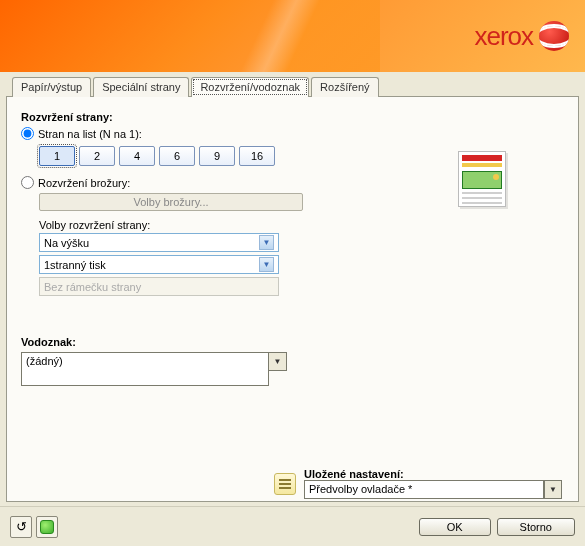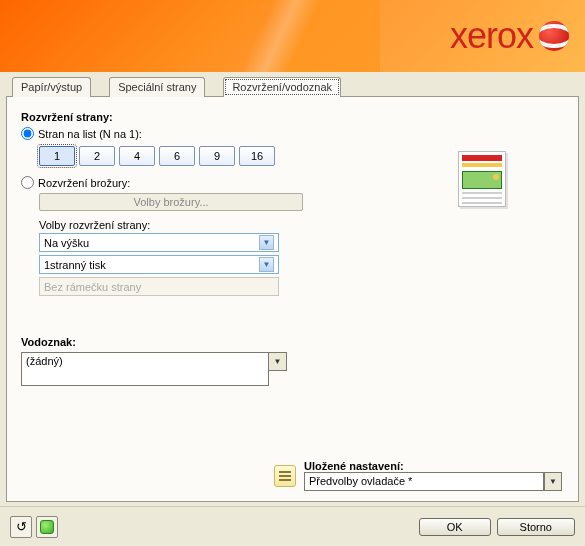--- a/index.html
+++ b/index.html
@@ -23,21 +23,21 @@
     padding-right: 16px;
   }
   .header::before {
     content: '';
     position: absolute;
     top: 0; bottom: 0; left: 180px;
     width: 200px;
     background: linear-gradient(115deg, transparent 40%, rgba(255,255,255,0.25) 50%, rgba(255,150,30,0.7) 60%);
   }
   .logo-text {
-    font-size: 36px;
+    font-size: 26px;
     font-weight: 500;
     color: #d0241b;
     letter-spacing: -1px;
     margin-right: 6px;
   }
   .logo-ball {
     width: 30px; height: 30px;
     border-radius: 50%;
     background: radial-gradient(circle at 35% 35%, #ff5a4d, #d0241b 70%);
     position: relative;
@@ -54,21 +54,21 @@
   .logo-ball::after  { width: 34px; height: 18px; left: -4px; bottom: 3px; }
 
   .content {
     position: absolute;
     top: 76px; left: 6px; right: 6px; bottom: 44px;
     display: flex;
     flex-direction: column;
   }
   .tabstrip {
     display: flex;
-    gap: 18px;
+    gap: 2px;
     padding-left: 6px;
     position: relative;
     z-index: 2;
     align-items: flex-end;
   }
   .tab {
     background: #f7f5ee;
     border: 1px solid #9a9a8c;
     border-bottom: none;
     border-radius: 3px 3px 0 0;
@@ -177,21 +177,21 @@
     padding: 3px;
   }
   .preview-mini .bar { height: 6px; background:#d62424; margin-bottom:2px;}
   .preview-mini .bar2{ height:4px; background:#f2c94c; margin-bottom:4px;}
   .preview-mini .pic { height:18px; background:#8fd06d; border:1px solid #237b23; position:relative;}
   .preview-mini .pic::after{ content:''; position:absolute; right:2px; top:2px; width:6px; height:6px; background:#f2c94c; border-radius:50%;}
   .preview-mini .line { height:2px; background:#cfcfcf; margin-top:3px;}
 
   .saved-settings {
     position: absolute;
-    right: 16px; bottom: 10px;
+    right: 16px; bottom: 2px;
     display: flex; align-items: center; gap: 8px;
   }
   .saved-icon {
     width: 22px; height: 22px;
     border: 1px solid #c8b860;
     border-radius: 3px;
     background: linear-gradient(#fff8d6,#f5e8a0);
     display: inline-flex; flex-direction: column; justify-content: center; align-items: center; gap: 2px;
   }
   .saved-icon span { display:block; width:12px; height:2px; background:#8a7a30;}
@@ -249,20 +249,21 @@
 <div class="header">
   <span class="logo-text">xerox</span>
   <span class="logo-ball"></span>
 </div>
 
 <div class="content">
   <div class="tabstrip">
     <div class="tab">Papír/výstup</div>
     <div class="tab">Speciální strany</div>
     <div class="tab active">Rozvržení/vodoznak</div>
+    <div class="tab">Rozšířený</div>
   </div>
 
   <div class="panel">
 
     <div class="section-title">Rozvržení strany:</div>
 
     <label class="radio-row">
       <input type="radio" checked="" style="">
       <span>Stran na list (N na 1):</span>
     </label>

